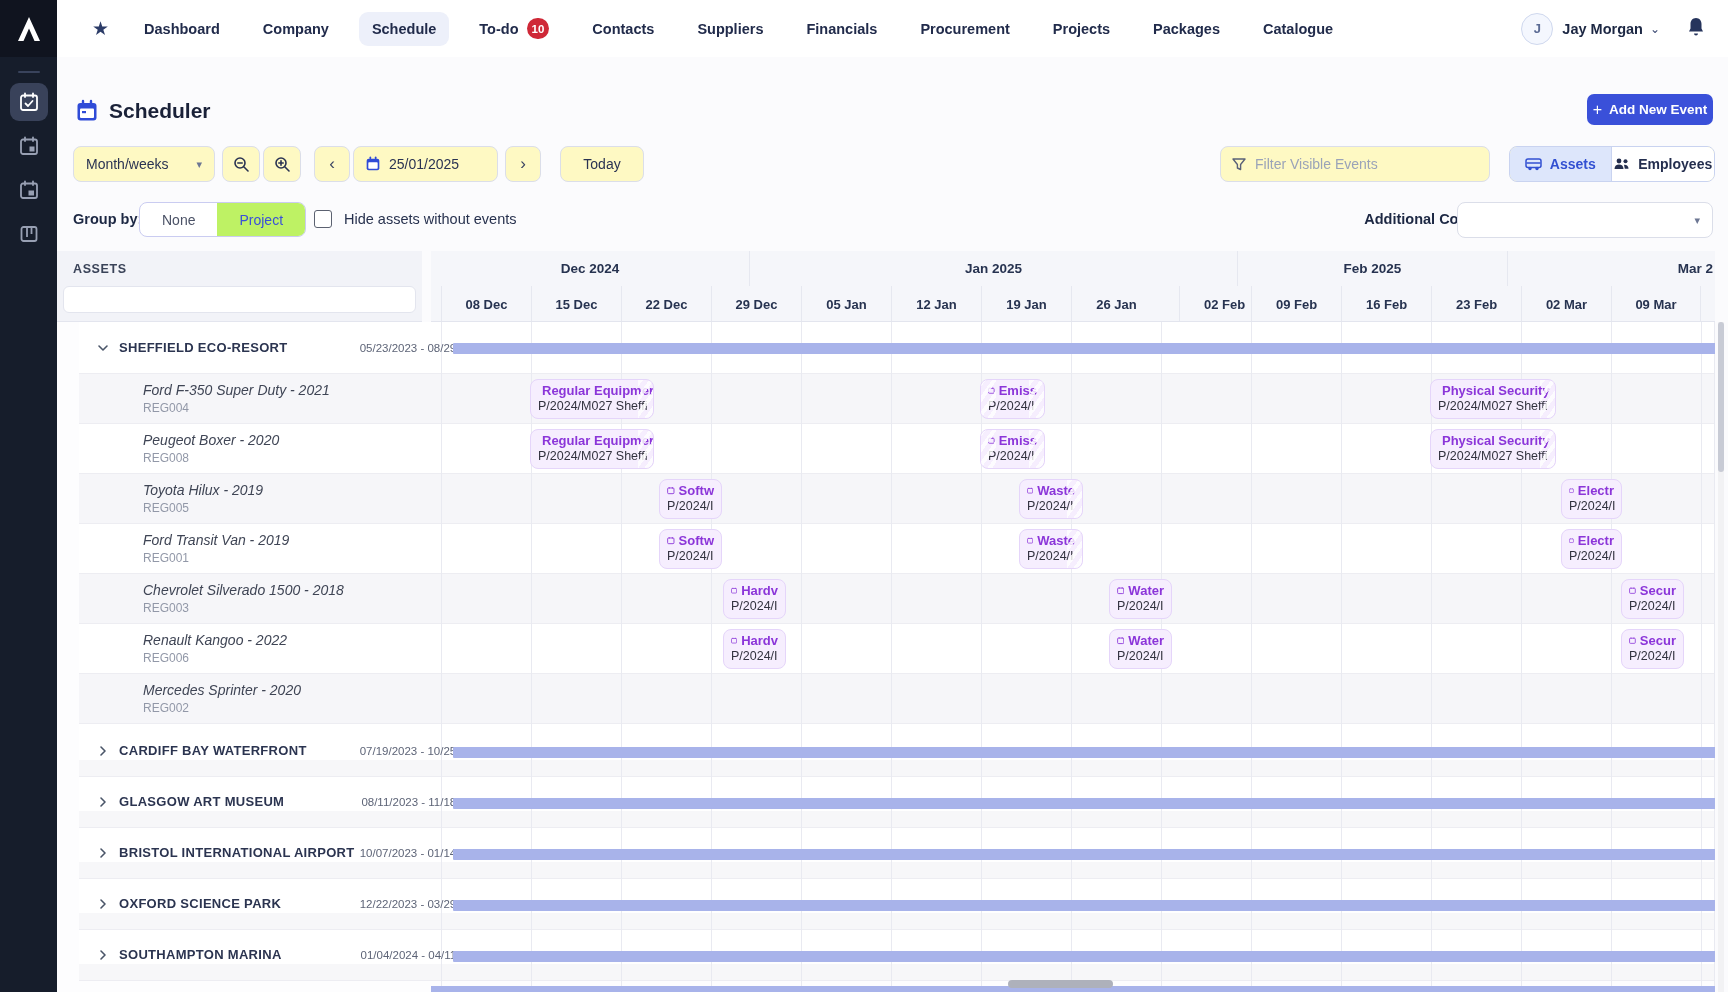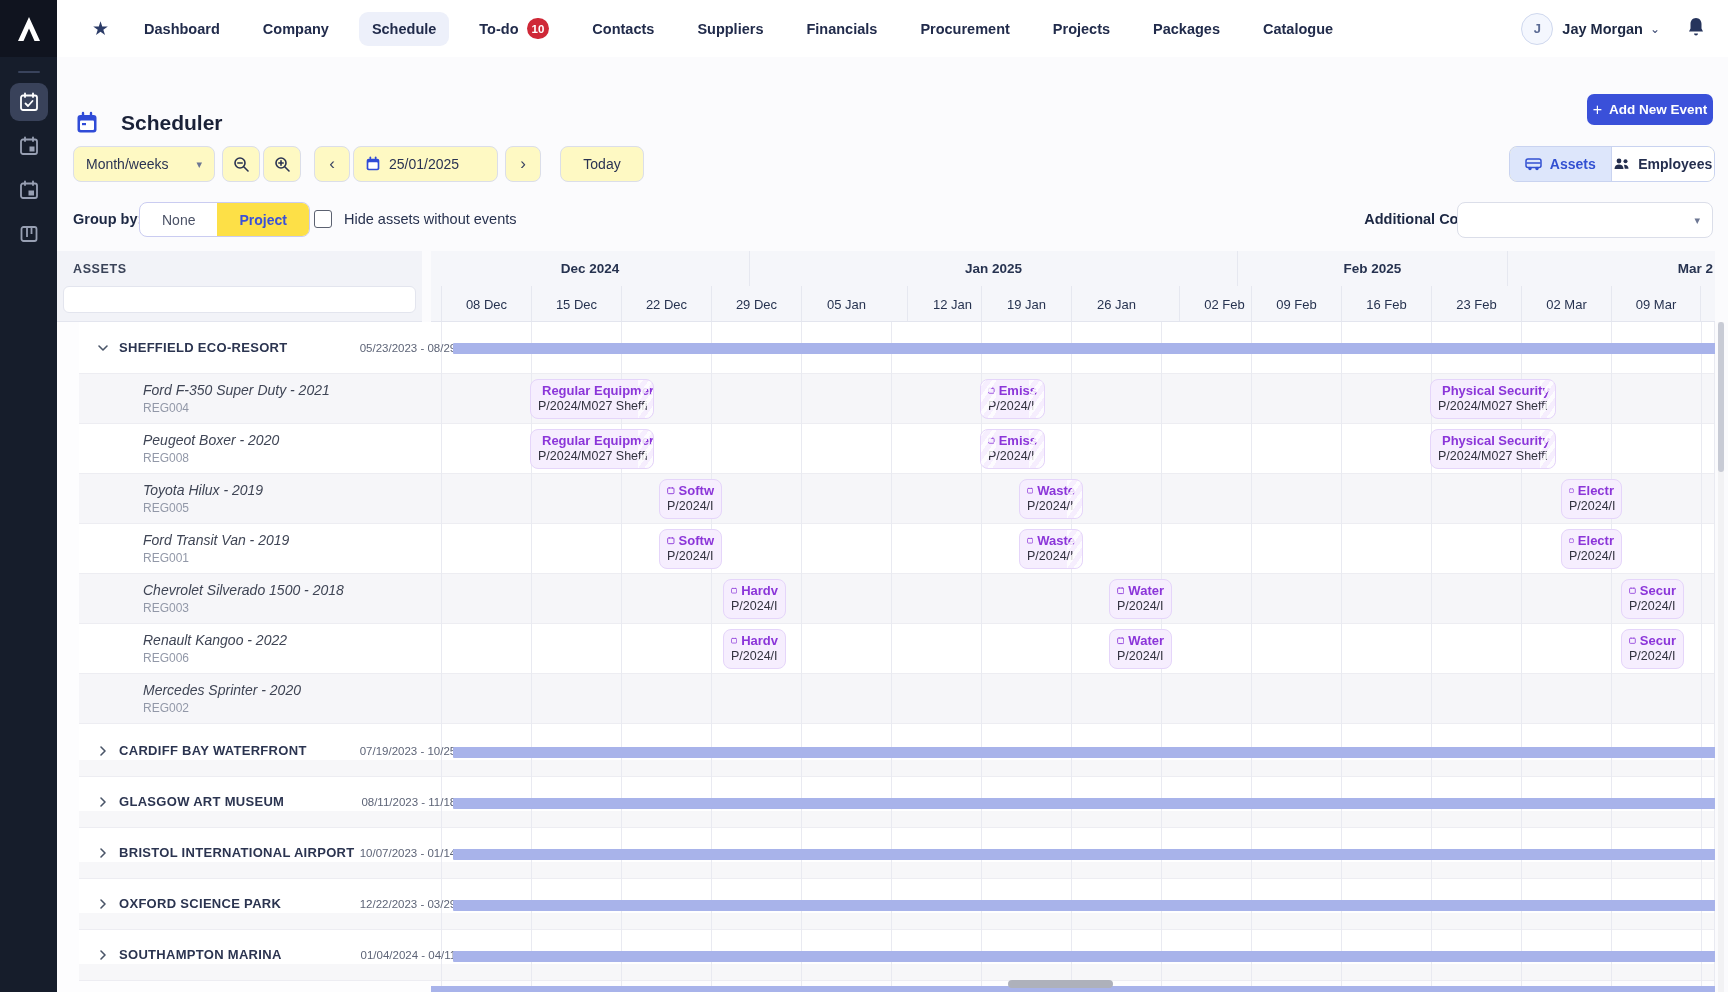--- a/index.html
+++ b/index.html
@@ -28,21 +28,21 @@
   .user-name { font-size:14.5px; font-weight:700; color:#1c2743; }
   .user-caret { font-size:12px; color:#3c4a74; margin-left:-2px; }
   .bell { margin-right:22px; }
 
   
   .breadcrumb { position:absolute; left:57px; top:57px; width:1671px; height:22px; background:#e8ebf6; display:flex; align-items:center; padding-left:42px; gap:7px; z-index:19; }
   .breadcrumb .bc-label { font-size:12px; color:#535b70; }
 
   
   .page-header { position:absolute; left:57px; top:79px; width:1671px; height:58px; }
-  .title-wrap { position:absolute; left:18px; top:20px; display:flex; align-items:flex-end; gap:22px;margin-top:12px; }
+  .title-wrap { position:absolute; left:18px; top:20px; display:flex; align-items:flex-end; gap:10px; }
   .page-title { font-size:21px; font-weight:700; color:#1a2138; }
   .add-btn { position:absolute; left:1530px; top:15px; width:126px; height:31px; background:#3a50d9; border:none; border-radius:7px; color:#fff; font-size:13.5px; font-weight:700; font-family:"Liberation Sans",sans-serif; display:flex; align-items:center; justify-content:center; gap:7px; cursor:pointer; }
   .add-btn .plus { font-size:16px; font-weight:400; }
 
   
   .toolbar { position:absolute; left:57px; top:137px; width:1671px; height:54px; }
   .ctl { position:absolute; top:9px; height:36px; background:#fef9c3; border:1px solid #dbdee9; border-radius:8px; display:flex; align-items:center; font-size:14px; color:#2a3352; cursor:pointer; }
   .view-select { left:16px; width:142px; padding:0 12px; justify-content:space-between; }
   .caret { font-size:11px; color:#6c7693; }
   .icon-btn { justify-content:center; }
@@ -58,36 +58,36 @@
   .seg-toggle { left:1452px; width:206px; padding:0; border-color:#c9d3f0; overflow:hidden; }
   .seg { height:100%; display:flex; align-items:center; justify-content:center; gap:8px; font-size:14px; font-weight:700; }
   .seg.assets { width:101px; background:#dde6fb; color:#3250d2; }
   .seg.employees { width:104px; background:#fff; color:#242e4e; border-left:1px solid #c9d3f0; }
 
   
   .groupby { position:absolute; left:57px; top:191px; width:1671px; height:60px; }
   .gb-label { position:absolute; left:16px; top:20px; font-size:14.5px; font-weight:700; color:#1c2743; }
   .gb-seg { position:absolute; left:82px; top:11px; height:35px; border:1px solid #caccf1; border-radius:8px; display:flex; overflow:hidden; background:#fff; }
   .gb-opt { padding:0 22px; display:flex; align-items:center; font-size:14px; color:#4b5266; cursor:pointer; }
-  .gb-opt.active { background:#fde047; color:#3a50d9; font-weight:700;text-align:right; }
+  .gb-opt.active { background:#bef264; color:#3a50d9; font-weight:400;text-align:right; }
   .hide-wrap { position:absolute; left:257px; top:19px; display:flex; align-items:center; gap:12px; }
   .checkbox { width:18px; height:18px; border:1.6px solid #5b6170; border-radius:3px; background:#fff; cursor:pointer; }
   .hide-label { font-size:14.5px; color:#27314e; }
   .addcol-label { position:absolute; left:1269px; top:20px; width:180px; text-align:right; font-size:14.5px; font-weight:700; color:#1c2743; }
   .addcol-select { position:absolute; left:1400px; top:11px; width:256px; height:36px; background:#fff; border:1px solid #dbdee9; border-radius:8px; display:flex; align-items:center; justify-content:flex-end; padding:0 12px; cursor:pointer; }
 
   
   .panel-head { position:absolute; left:57px; top:251px; width:365px; height:71px; background:#f2f3f8; border-bottom:1px solid #e3e5ee; z-index:5; }
   .panel-title { position:absolute; left:16px; top:11px; font-size:12.5px; font-weight:700; letter-spacing:0.6px; color:#3a4358; }
   .panel-search { position:absolute; left:6px; top:35px; width:353px; height:27px; background:#fff; border:1px solid #e3e5ee; border-radius:6px; font-family:"Liberation Sans",sans-serif; font-size:13px; padding:0 9px; color:#2a3352; outline:none; }
 
   .tl-head { position:absolute; left:431px; top:251px; width:1284px; height:71px; background:#f5f6fa; border-bottom:1px solid #e3e5ee; z-index:4; overflow:hidden; }
   .month-cell { position:absolute; top:0; height:35px; display:flex; align-items:center; justify-content:center; font-size:13.5px; font-weight:700; color:#273350; border-right:1px solid #e6e8f0; }
   .month-cell.align-right { justify-content:flex-end; padding-right:2px; border-right:none; }
-  .week-cell { position:absolute; top:35px; height:36px; display:flex; align-items:center; justify-content:center; font-size:13px; font-weight:400; color:#273350; border-left:1px solid #e6e8f0; }
+  .week-cell { position:absolute; top:35px; height:36px; display:flex; align-items:center; justify-content:center; font-size:13px; font-weight:700; color:#273350; border-left:1px solid #e6e8f0; }
   .week-cell.last { border-right:1px solid #e6e8f0; }
 
   
   .sched-body { position:absolute; left:57px; top:322px; width:1658px; height:670px; overflow:hidden; background:#fdfdfe; }
   .grid-overlay { position:absolute; left:384px; top:0; width:1261px; height:670px; z-index:1; pointer-events:none;
     background:repeating-linear-gradient(90deg, #e9eaf1 0 1px, transparent 1px 90px); }
   .right-edge { position:absolute; left:1657px; top:0; width:1px; height:670px; background:#e9eaf1; z-index:1; }
   .row { position:relative; width:1658px; border-bottom:1px solid #ededf2; background:#fff;margin-left:22px; }
   .row.stripe { background:#f6f6f9; }
   .row.gap { border-bottom:none; }
@@ -252,20 +252,26 @@
         <rect x="2.5" y="4" width="19" height="17.5" rx="3" fill="#2f4bd7"></rect>
         <rect x="5" y="9.5" width="14" height="9.5" rx="1" fill="#ffffff"></rect>
         <line x1="8" y1="2" x2="8" y2="6" stroke="#2f4bd7" stroke-width="2.4" stroke-linecap="round"></line>
         <line x1="16" y1="2" x2="16" y2="6" stroke="#2f4bd7" stroke-width="2.4" stroke-linecap="round"></line>
       </svg>
       <span>25/01/2025</span>
     </div>
     <div class="ctl icon-btn chev-right">›</div>
     <div class="ctl today-btn">Today</div>
 
+    <div class="ctl filter-wrap">
+      <svg width="14" height="13" viewBox="0 0 14 13">
+        <path d="M1 1 H13 L8.6 6.5 V11.5 L5.4 10 V6.5 Z" fill="none" stroke="#5a6178" stroke-width="1.4" stroke-linejoin="round"></path>
+      </svg>
+      <input type="text" placeholder="Filter Visible Events" style="">
+    </div>
     <div class="ctl seg-toggle">
       <div class="seg assets">
         <svg width="17" height="14" viewBox="0 0 17 14">
           <rect x="1" y="2" width="15" height="8.5" rx="2" fill="none" stroke="#3250d2" stroke-width="1.5"></rect>
           <line x1="1.5" y1="6" x2="15.5" y2="6" stroke="#3250d2" stroke-width="1.5"></line>
           <circle cx="5" cy="11.5" r="1.7" fill="#3250d2"></circle>
           <circle cx="12" cy="11.5" r="1.7" fill="#3250d2"></circle>
         </svg>
         <span>Assets</span>
       </div>
@@ -307,21 +313,21 @@
         <div class="month-cell" style="left: 319px; width: 488px;">Jan 2025</div>
         <div class="month-cell" style="left: 807px; width: 270px;">Feb 2025</div>
         <div class="month-cell align-right" style="left: 1077px; width: 207px;">Mar 2</div>
       </div>
     <div id="weeks">
         <div class="week-cell" style="left: 10px; width: 90px;">08 Dec</div>
         <div class="week-cell" style="left: 100px; width: 90px;">15 Dec</div>
         <div class="week-cell" style="left: 190px; width: 90px;">22 Dec</div>
         <div class="week-cell" style="left: 280px; width: 90px;">29 Dec</div>
         <div class="week-cell" style="left: 370px; width: 90px;">05 Jan</div>
-        <div class="week-cell" style="left: 476px; width: 90px;">12 Jan</div>
+        <div class="week-cell" style="left: 460px; width: 90px;">12 Jan</div>
         <div class="week-cell" style="left: 550px; width: 90px;">19 Jan</div>
         <div class="week-cell" style="left: 640px; width: 90px;">26 Jan</div>
         <div class="week-cell" style="left: 748px; width: 90px;">02 Feb</div>
         <div class="week-cell" style="left: 820px; width: 90px;">09 Feb</div>
         <div class="week-cell" style="left: 910px; width: 90px;">16 Feb</div>
         <div class="week-cell" style="left: 1000px; width: 90px;">23 Feb</div>
         <div class="week-cell" style="left: 1090px; width: 90px;">02 Mar</div>
         <div class="week-cell last" style="left: 1180px; width: 90px;">09 Mar</div>
       </div>
   </div>

